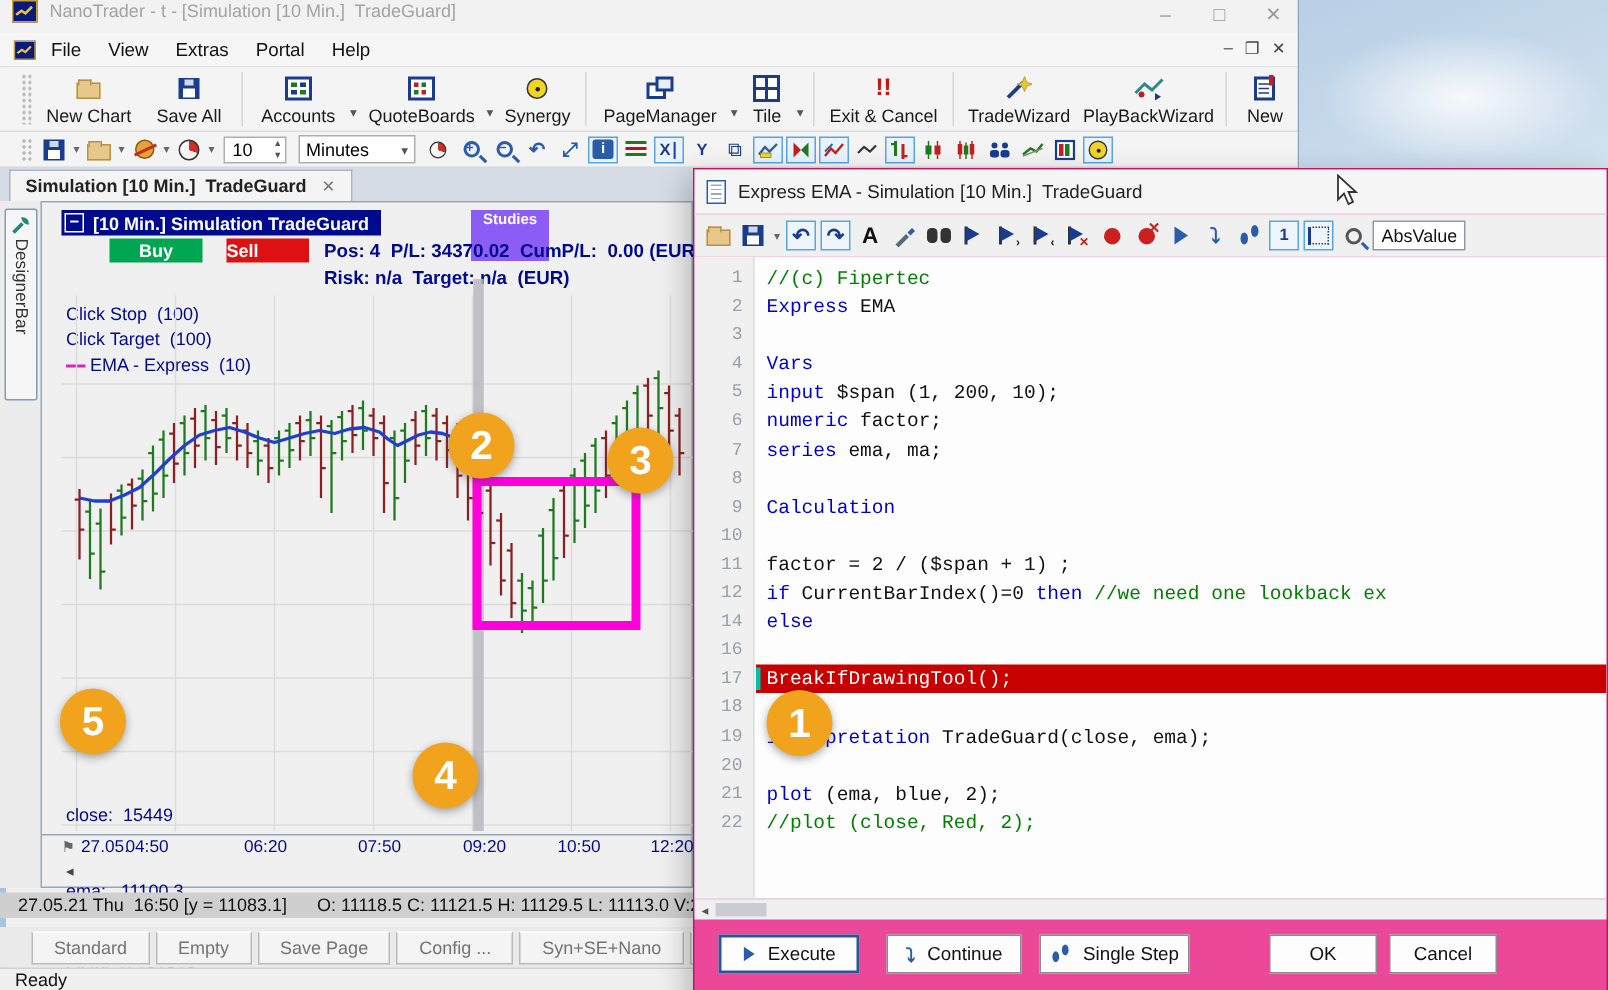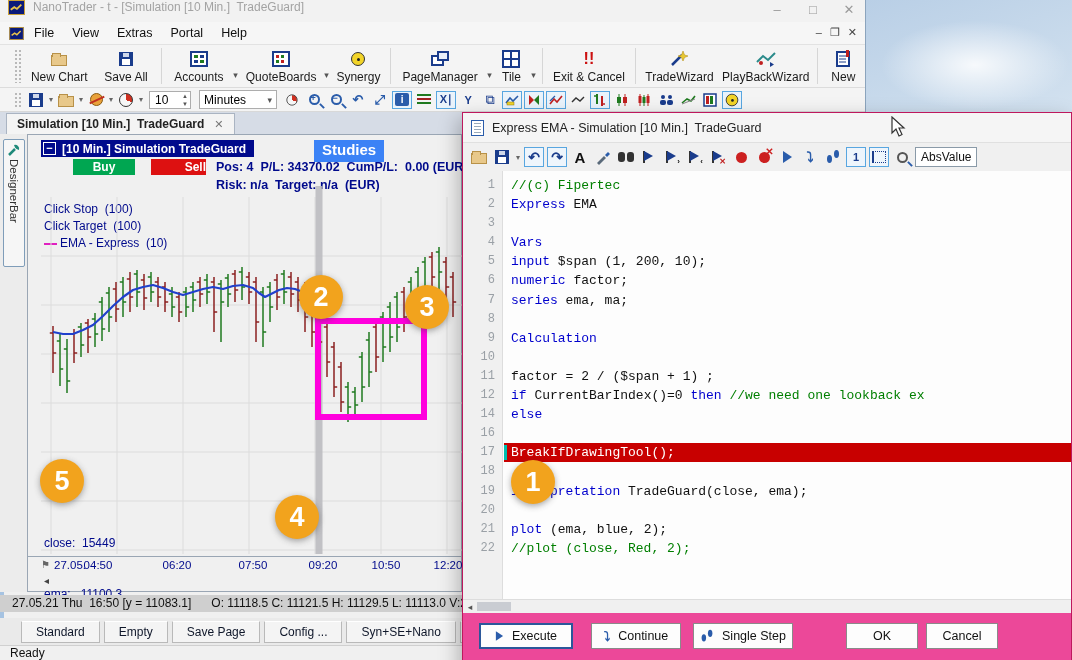--- a/index.html
+++ b/index.html
@@ -94,45 +94,45 @@
     border:1px solid #7f9db9; border-radius:2px; display:flex; flex-direction:column; align-items:center; padding-top:3px; }
   .designer .dtext { writing-mode:vertical-rl; font-size:11.5px; color:#333; margin-top:2px; }
 
   
   .chartpanel { position:absolute; left:27px; top:134px; width:435px; height:458px;
     background:#f0f0f0; border:1px solid #9aa6b4; }
   .chead { position:absolute; left:13px; top:5px; height:17px; background:#000a8c; color:#fff;
     display:flex; align-items:center; font-size:12px; font-weight:bold; padding:0 8px 0 2px; gap:6px; }
   .chead .cbox { width:13px; height:13px; background:#000a8c; border:1px solid #fff; color:#fff;
     font-size:11px; line-height:11px; text-align:center; }
-  .studies { position:absolute; left:286px; top:5px; height:22px; background:#3b82f6; color:#fff;
-    font-size:15px; font-weight:bold; padding:1px 8px; }
+  .studies { position:absolute; left:286px; top:5px; height:34px; background:#8b5cf6; color:#fff;
+    font-size:10px; font-weight:bold; padding:1px 8px; }
   .buybtn { position:absolute; left:45px; top:24px; width:62px; height:16px; background:#00a651;
     color:#fff; font-size:12px; font-weight:bold; text-align:center; line-height:16px; }
   .sellbtn { position:absolute; left:123px; top:24px; width:55px; height:16px; background:#dd1111;
-    color:#fff; font-size:12px; font-weight:bold; text-align:right; line-height:16px; }
+    color:#fff; font-size:12px; font-weight:bold; text-align:left; line-height:16px; }
   .posline { position:absolute; left:188px; top:25px; color:#000a8c; font-size:12.5px; font-weight:bold; white-space:pre; }
   .riskline { position:absolute; left:188px; top:43px; color:#000a8c; font-size:12.5px; font-weight:bold; white-space:pre; }
   .legend { position:absolute; left:16px; top:66px; font-size:12px; color:#000a8c; line-height:17px; }
   .legend .li { white-space:pre; }
   .emadash { display:inline-block; width:13px; height:2px; background:#e020c0; vertical-align:middle; margin-right:3px; }
   .chartsvg { position:absolute; left:13px; top:51px; }
   .vals { position:absolute; left:16px; top:366px; font-size:12px; color:#000a8c; line-height:17px; white-space:pre; }
   .xaxis { position:absolute; left:0; top:421px; width:100%; height:16px; border-top:1px solid #9aa6b4; }
   .xlab { position:absolute; top:2px; transform:translateX(-50%); font-size:11.5px; color:#000a8c; }
   .pin { position:absolute; left:13px; top:2px; font-size:10px; color:#666; }
   .axarrow { position:absolute; left:16px; top:440px; font-size:10px; color:#444; }
 
   .statusline { position:absolute; left:0; top:595px; width:462px; height:17px; background:#cfcfcf;
     font-size:12px; color:#111; padding-left:12px; line-height:17px; white-space:pre; overflow:hidden; }
 
   .pagetabs { position:absolute; left:0; top:618px; width:462px; height:27px; display:flex;
     align-items:center; padding-left:14px; gap:4px; background:#eaeaea; }
   .ptab { height:22px; background:#f4f4f4; border:1px solid #b9b9b9; border-top-color:#fff;
-    font-size:12px; color:#0f172a; display:flex; align-items:center; justify-content:center; padding:0 14px; white-space:nowrap; }
+    font-size:12px; color:#737373; display:flex; align-items:center; justify-content:center; padding:0 14px; white-space:nowrap; }
   .statusbar { position:absolute; left:0; top:645px; width:866px; height:15px; background:#f0f0f0;
     border-top:1px solid #d0d0d0; font-size:12px; color:#111; padding-left:10px; }
 
   
   .editor { position:absolute; left:462px; top:112px; width:610px; height:652px; background:#ec4899;
     border:1px solid #be185d; box-shadow:-4px 6px 18px rgba(0,0,0,.25); }
   .etitle { position:absolute; left:0; top:0; width:100%; height:30px; background:#f5f5f5;
     border-bottom:1px solid #e0e0e0; display:flex; align-items:center; gap:8px; padding-left:8px;
     font-size:12.5px; color:#222; }
   .etoolbar { position:absolute; left:0; top:30px; width:100%; height:28px; background:#f0f0f0;

